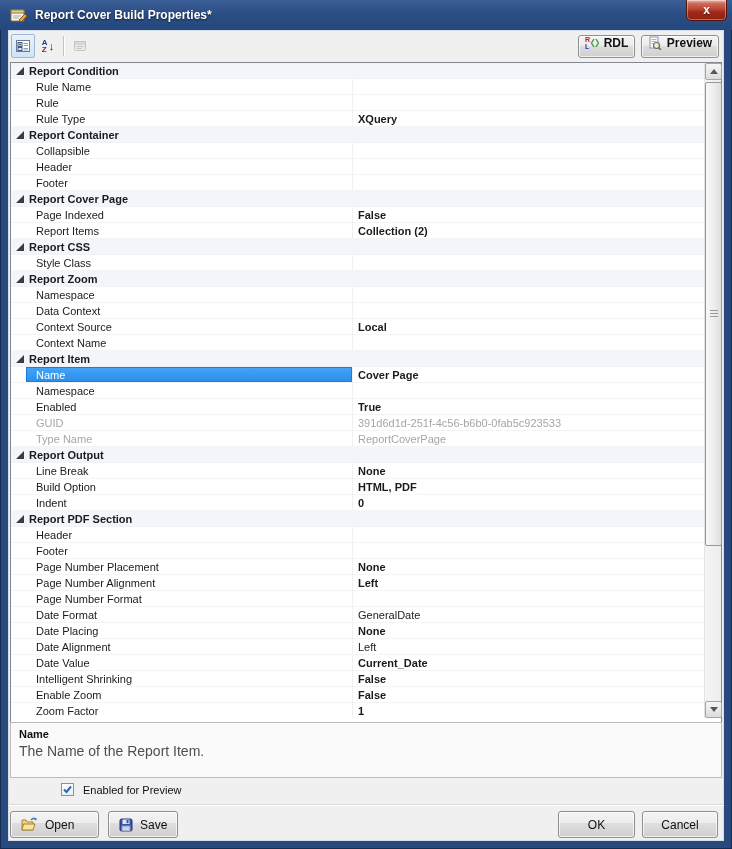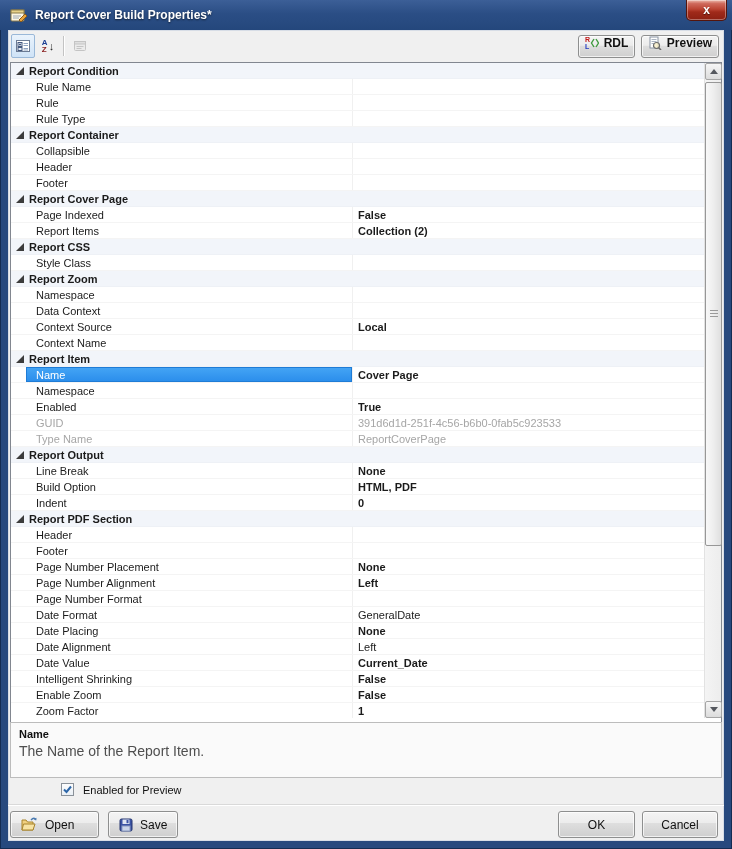--- a/index.html
+++ b/index.html
@@ -177,20 +177,21 @@
             <div class="value-cell"></div>
           </div>
           <div class="pg-row">
             <div class="margin-cell"></div>
             <div class="name-cell">Rule</div>
             <div class="value-cell"></div>
           </div>
           <div class="pg-row">
             <div class="margin-cell"></div>
             <div class="name-cell">Rule Type</div>
+            <div class="value-cell bold">XQuery</div>
           </div>
           <div class="pg-row cat">
             <svg class="expander" viewBox="0 0 8 8">
               <polygon points="8,0 8,8 0,8" fill="#3c3c3c"></polygon>
             </svg>
             <span class="cat-label">Report Container</span>
           </div>
           <div class="pg-row">
             <div class="margin-cell"></div>
             <div class="name-cell">Collapsible</div>

